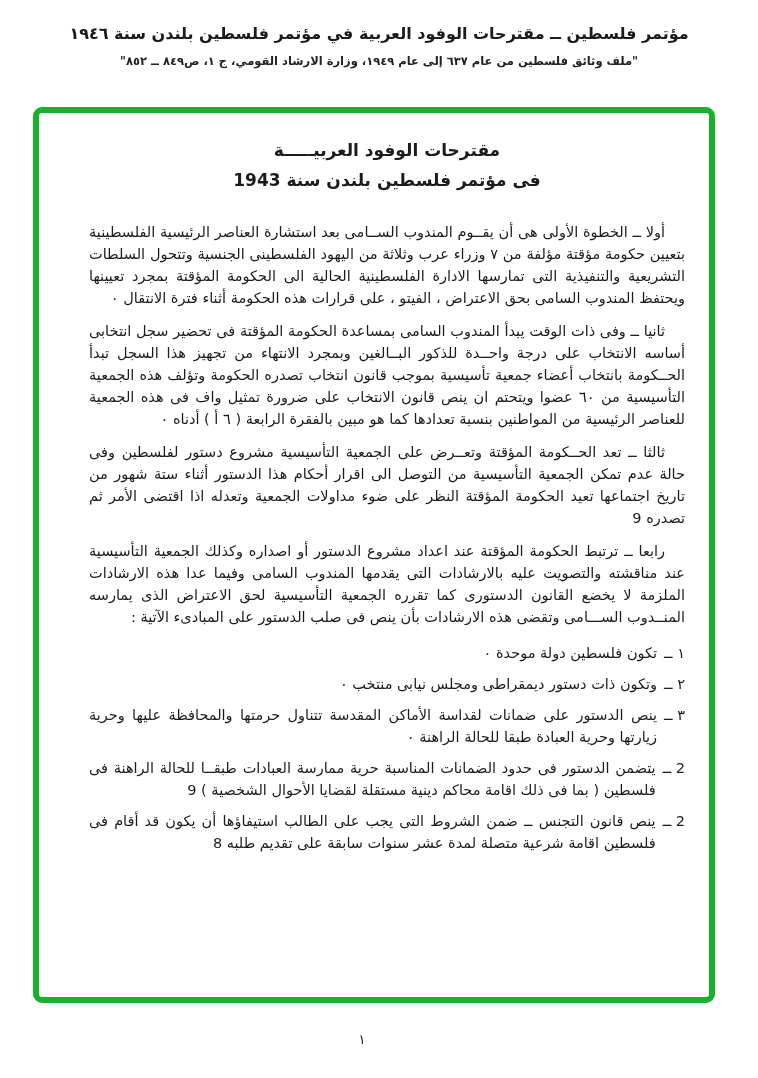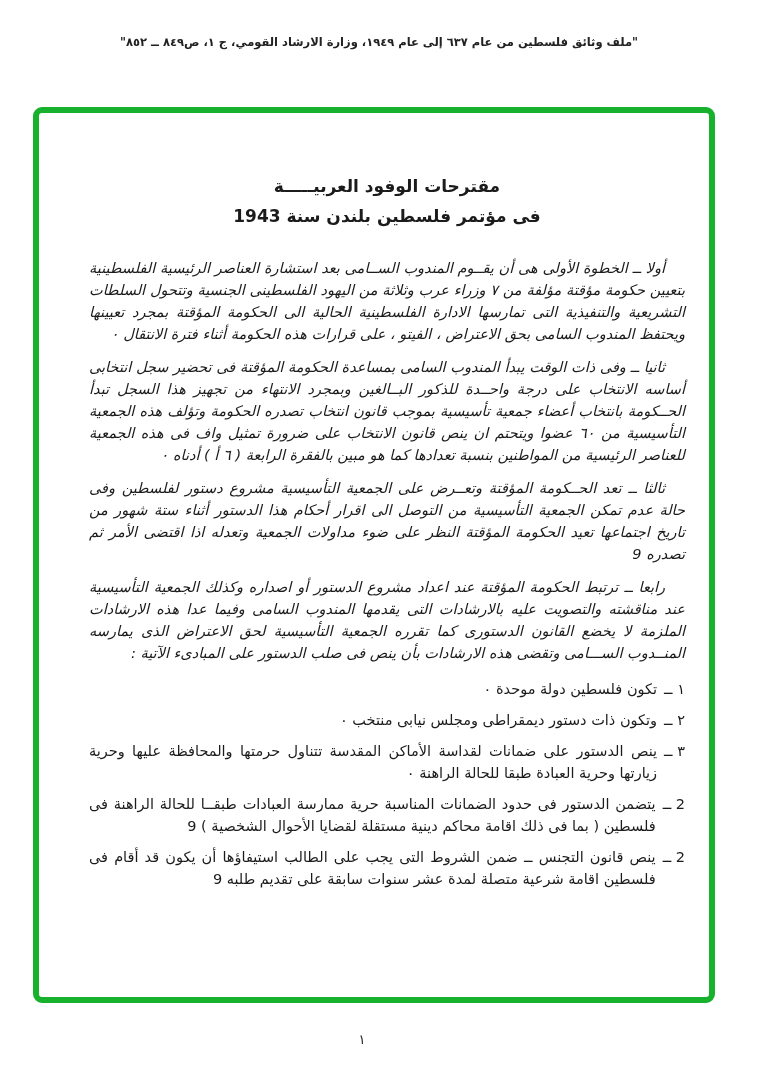--- a/index.html
+++ b/index.html
@@ -33,38 +33,36 @@
     left: 33px;
     top: 107px;
     width: 682px;
     height: 896px;
     border: 6px solid var(--green, #17b12e);
     border-radius: 9px;
     background: #ffffff;
   }
   .frame-content {
     padding: 22px 24px 0 50px;
-    margin-top: 36px;
   }
   .doc-title {
     text-align: center;
     font-weight: bold;
     font-size: 17px;
     line-height: 30px;
     margin-bottom: 26px;
   }
   .doc-body {
     font-size: 14.5px;
     line-height: 22px;
   }
   .doc-body p.para {
     text-align: justify;
     text-indent: 20px;
     margin: 0 0 11px 0;
-    font-style: italic;
   }
   .doc-body p.para:last-of-type {
     margin-bottom: 14px;
   }
   .list-item {
     display: flex;
     gap: 7px;
     margin-bottom: 9px;
   }
   .list-marker {
@@ -84,20 +82,21 @@
     font-size: 13px;
     color: #222;
   }
 </style>
 </head>
 <body style="--green: #17b12e; --ink: #1b1b1b;">
 
 <div class="page">
 
   <header class="page-header">
+    <div class="header-title">مؤتمر فلسطين ــ مقترحات الوفود العربية في مؤتمر فلسطين بلندن سنة ١٩٤٦</div>
     <div class="header-source">"ملف وثائق فلسطين من عام ٦٣٧ إلى عام ١٩٤٩، وزارة الارشاد القومي، ج ١، ص٨٤٩ ــ ٨٥٢"</div>
   </header>
 
   <div class="green-frame">
     <div class="frame-content">
 
       <div class="doc-title">
         <div>مقترحات الوفود العربيـــــة</div>
         <div>فى مؤتمر فلسطين بلندن سنة 1943</div>
       </div>
@@ -119,21 +118,21 @@
         <div class="list-item">
           <span class="list-marker">٣ ــ</span>
           <span class="list-text">ينص الدستور على ضمانات لقداسة الأماكن المقدسة تتناول حرمتها والمحافظة عليها وحرية زيارتها وحرية العبادة طبقا للحالة الراهنة ٠</span>
         </div>
         <div class="list-item">
           <span class="list-marker">2 ــ</span>
           <span class="list-text">يتضمن الدستور فى حدود الضمانات المناسبة حرية ممارسة العبادات طبقــا للحالة الراهنة فى فلسطين ( بما فى ذلك اقامة محاكم دينية مستقلة لقضايا الأحوال الشخصية ) 9</span>
         </div>
         <div class="list-item">
           <span class="list-marker">2 ــ</span>
-          <span class="list-text">ينص قانون التجنس ــ ضمن الشروط التى يجب على الطالب استيفاؤها أن يكون قد أقام فى فلسطين اقامة شرعية متصلة لمدة عشر سنوات سابقة على تقديم طلبه 9</span>
+          <span class="list-text">ينص قانون التجنس ــ ضمن الشروط التى يجب على الطالب استيفاؤها أن يكون قد أقام فى فلسطين اقامة شرعية متصلة لمدة عشر سنوات سابقة على تقديم طلبه 8</span>
         </div>
       </div>
 
     </div>
   </div>
 
   <div class="page-number">١</div>
 
 </div>
 

